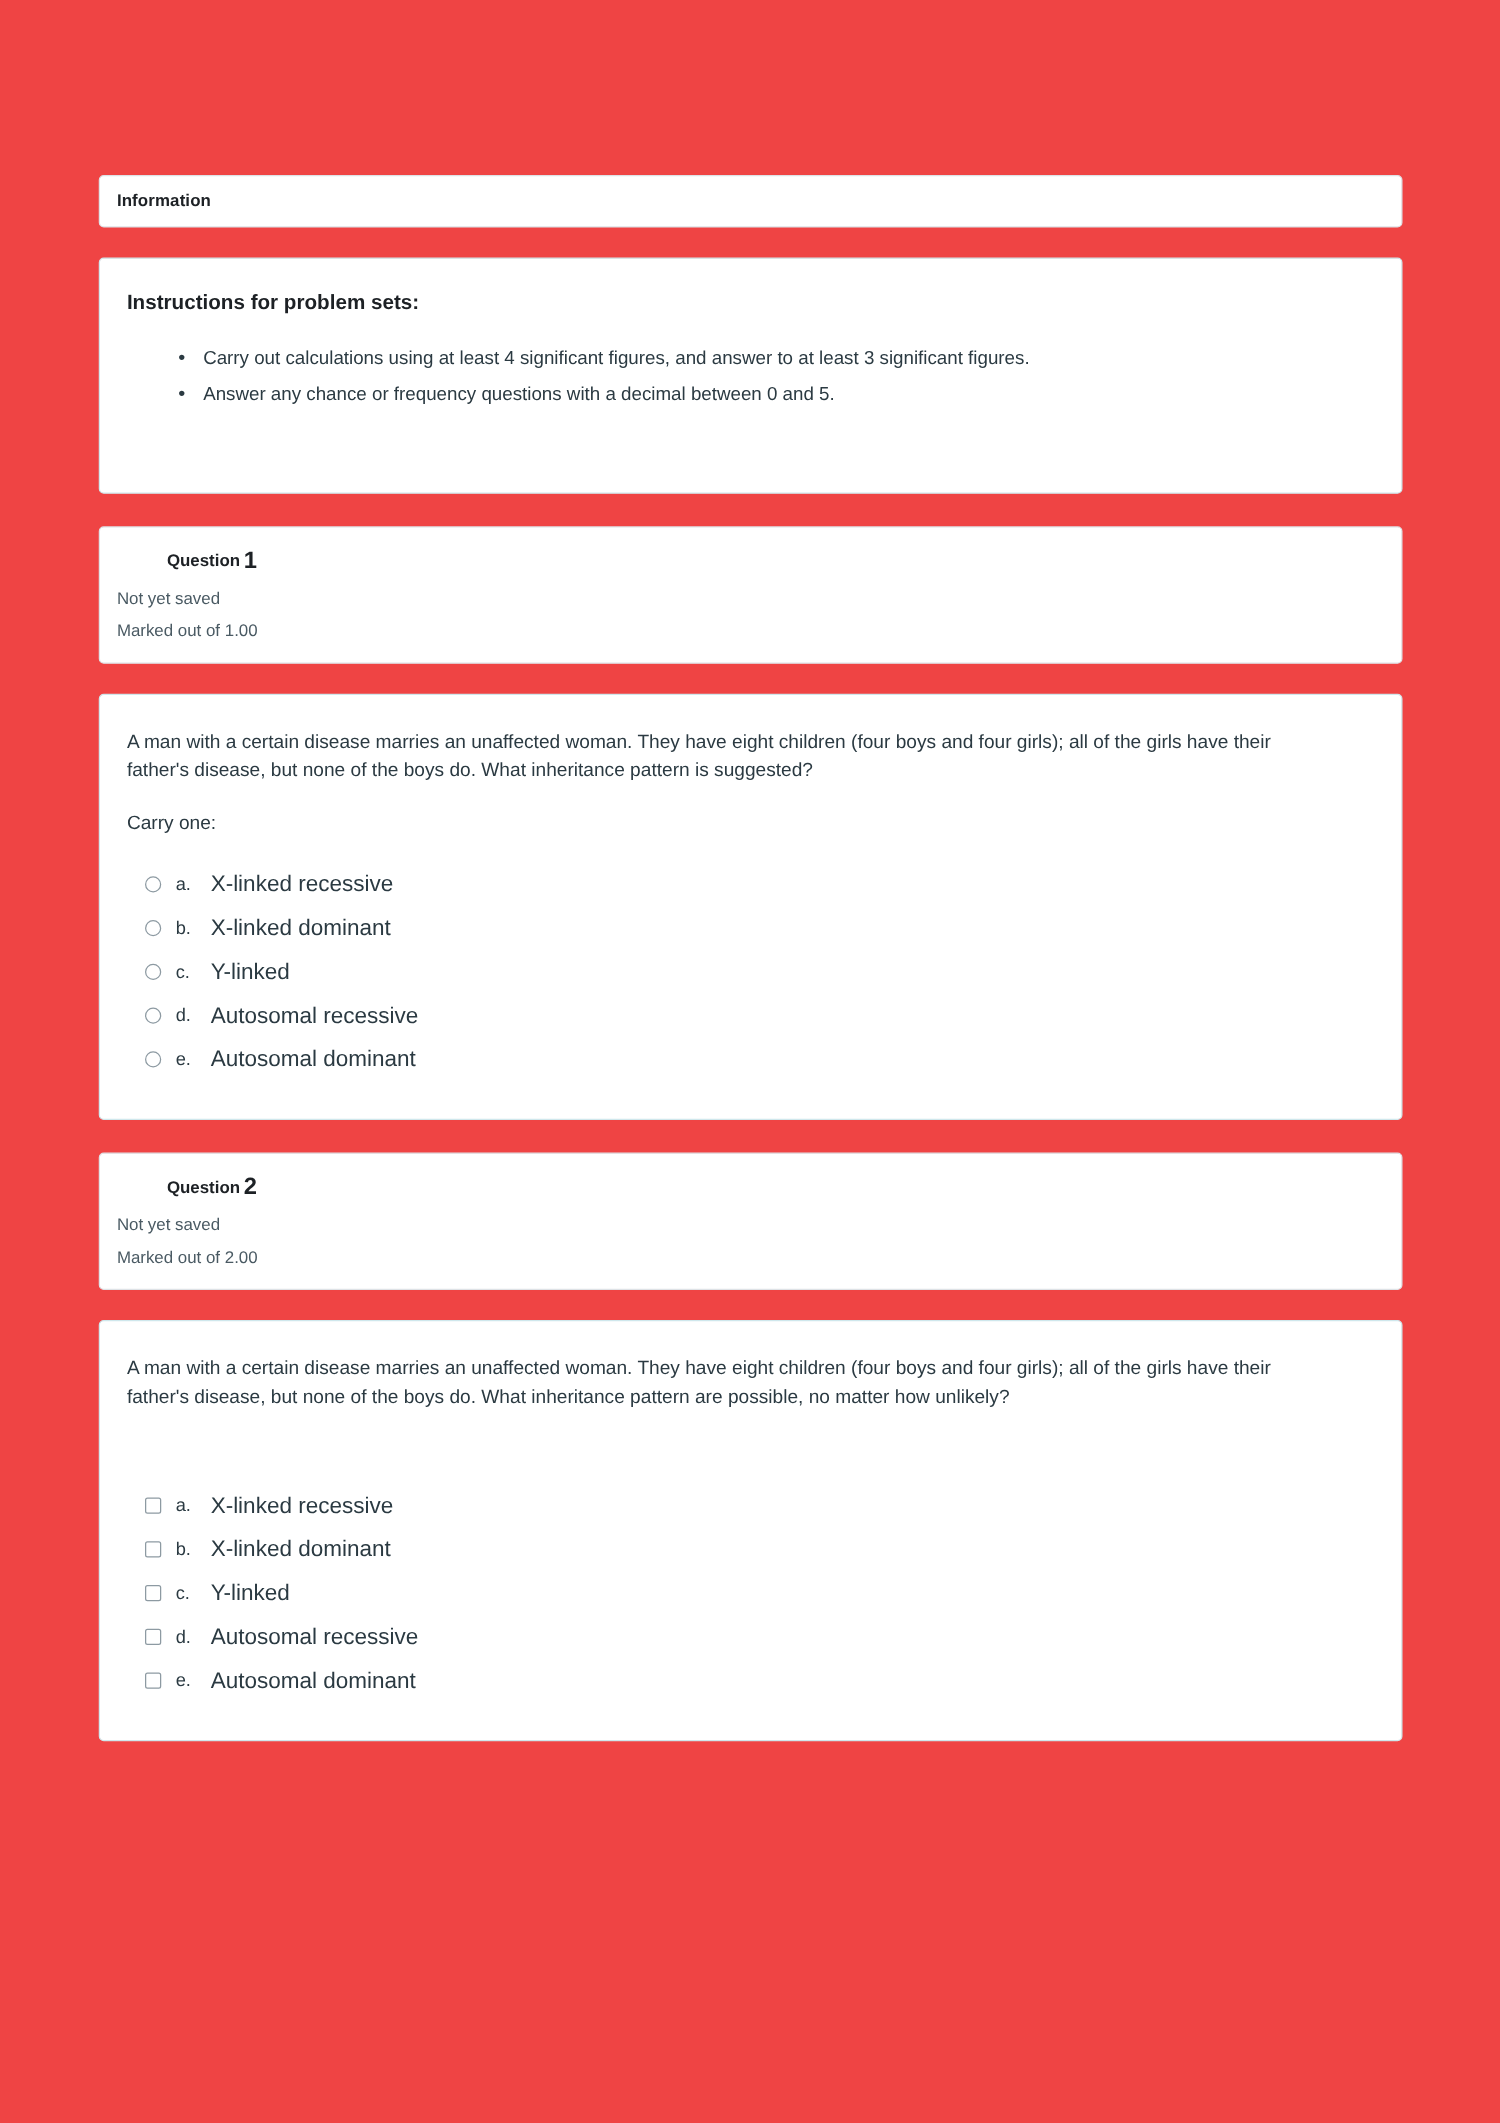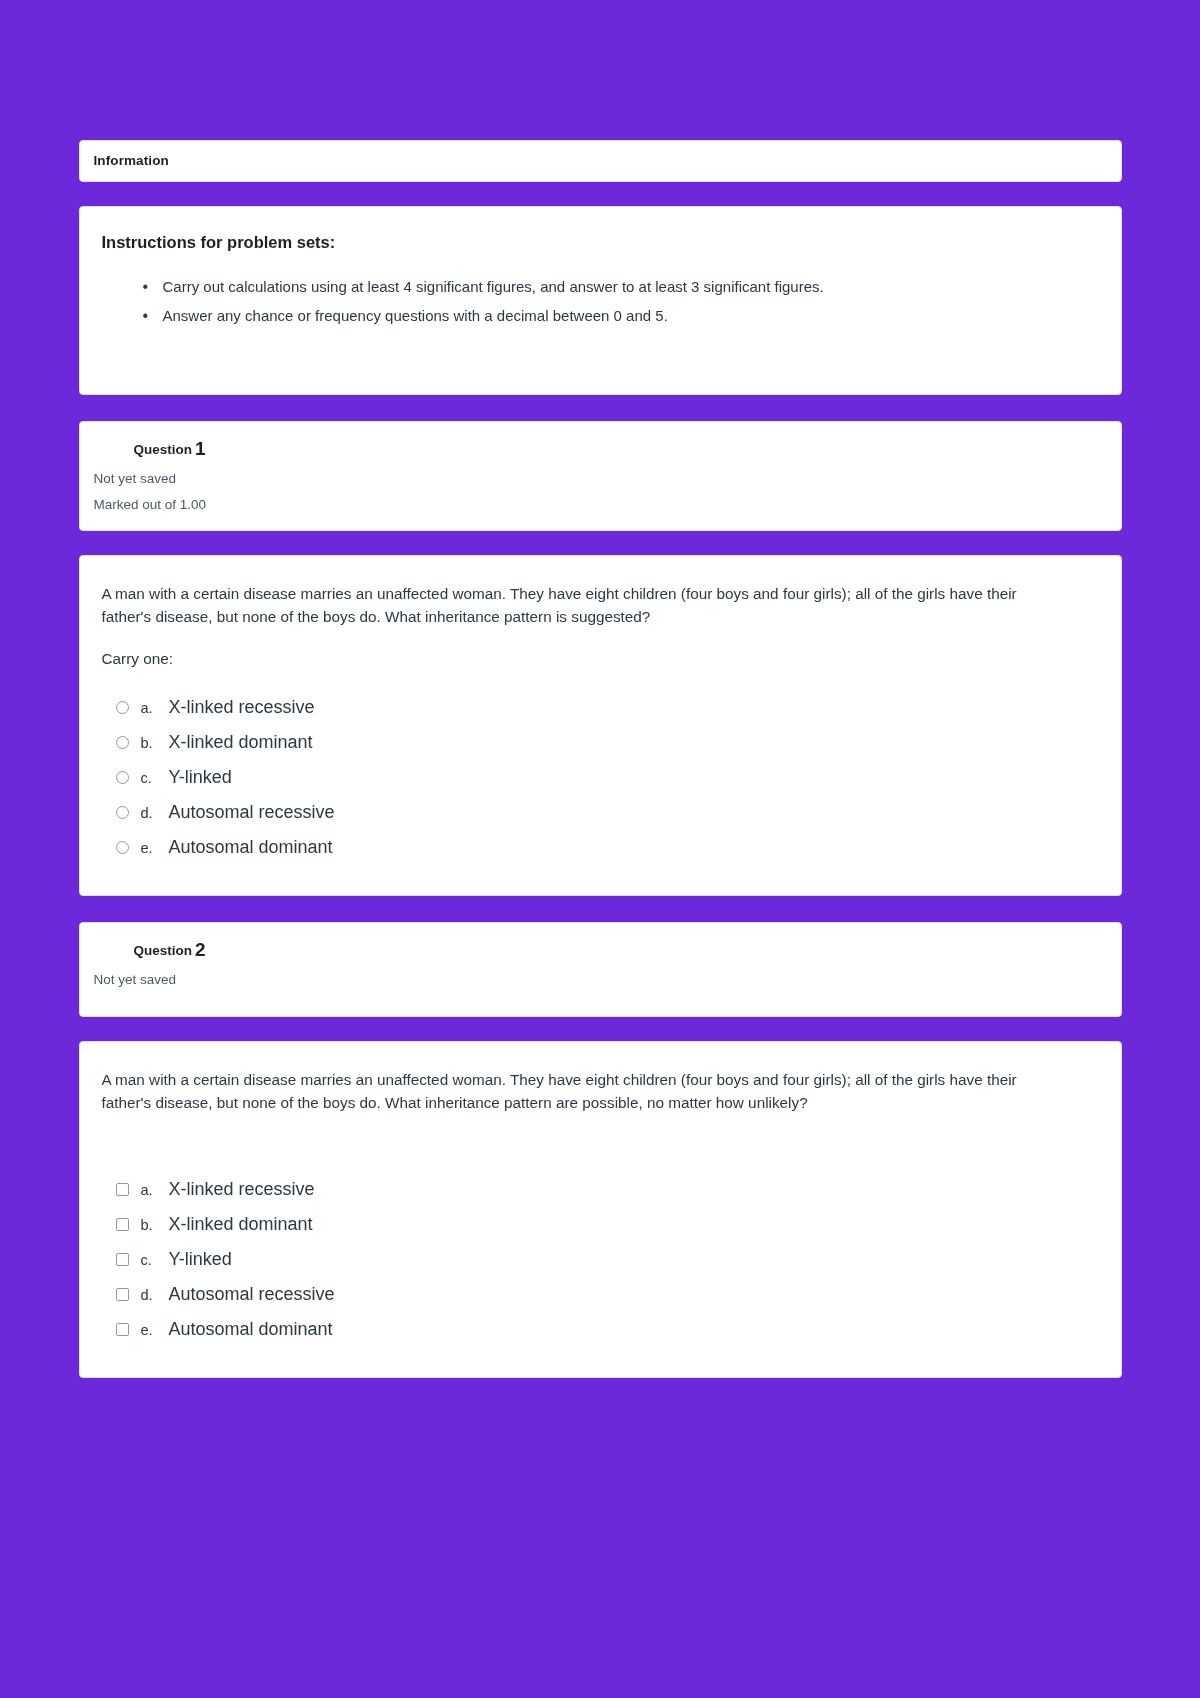--- a/index.html
+++ b/index.html
@@ -13,21 +13,21 @@
     min-height: 1698px;
     font-family: "Liberation Sans", sans-serif;
     color: #2b3a42;
     -webkit-font-smoothing: antialiased;
   }
 
   .page {
     width: 1200px;
     min-height: 1698px;
     padding: 140px 0 0 0;
-    background: #6d28d9;
+    background: #ef4444;
   }
 
   .wrap {
     width: 1043px;
     margin: 0 auto;
   }
 
   
   .card {
     background: #ffffff;
@@ -220,20 +220,21 @@
           <span class="answer-text">Autosomal dominant</span>
         </li>
       </ul>
     </div>
 
     <div class="card q-head">
       <div class="q-head-no">
         <span>Question</span><span class="qnum">2</span>
       </div>
       <div class="q-head-state">Not yet saved</div>
+      <div class="q-head-marks">Marked out of 2.00</div>
     </div>
 
     <div class="card accent q-body">
       <p class="q-text">A man with a certain disease marries an unaffected woman. They have eight children (four boys and four girls); all of the girls have their father's disease, but none of the boys do. What inheritance pattern are possible, no matter how unlikely?</p>
       <div class="q-spacer"></div>
       <ul class="answers">
         <li class="answer">
           <span class="ctrl check"></span>
           <span class="answer-letter">a.</span>
           <span class="answer-text">X-linked recessive</span>

